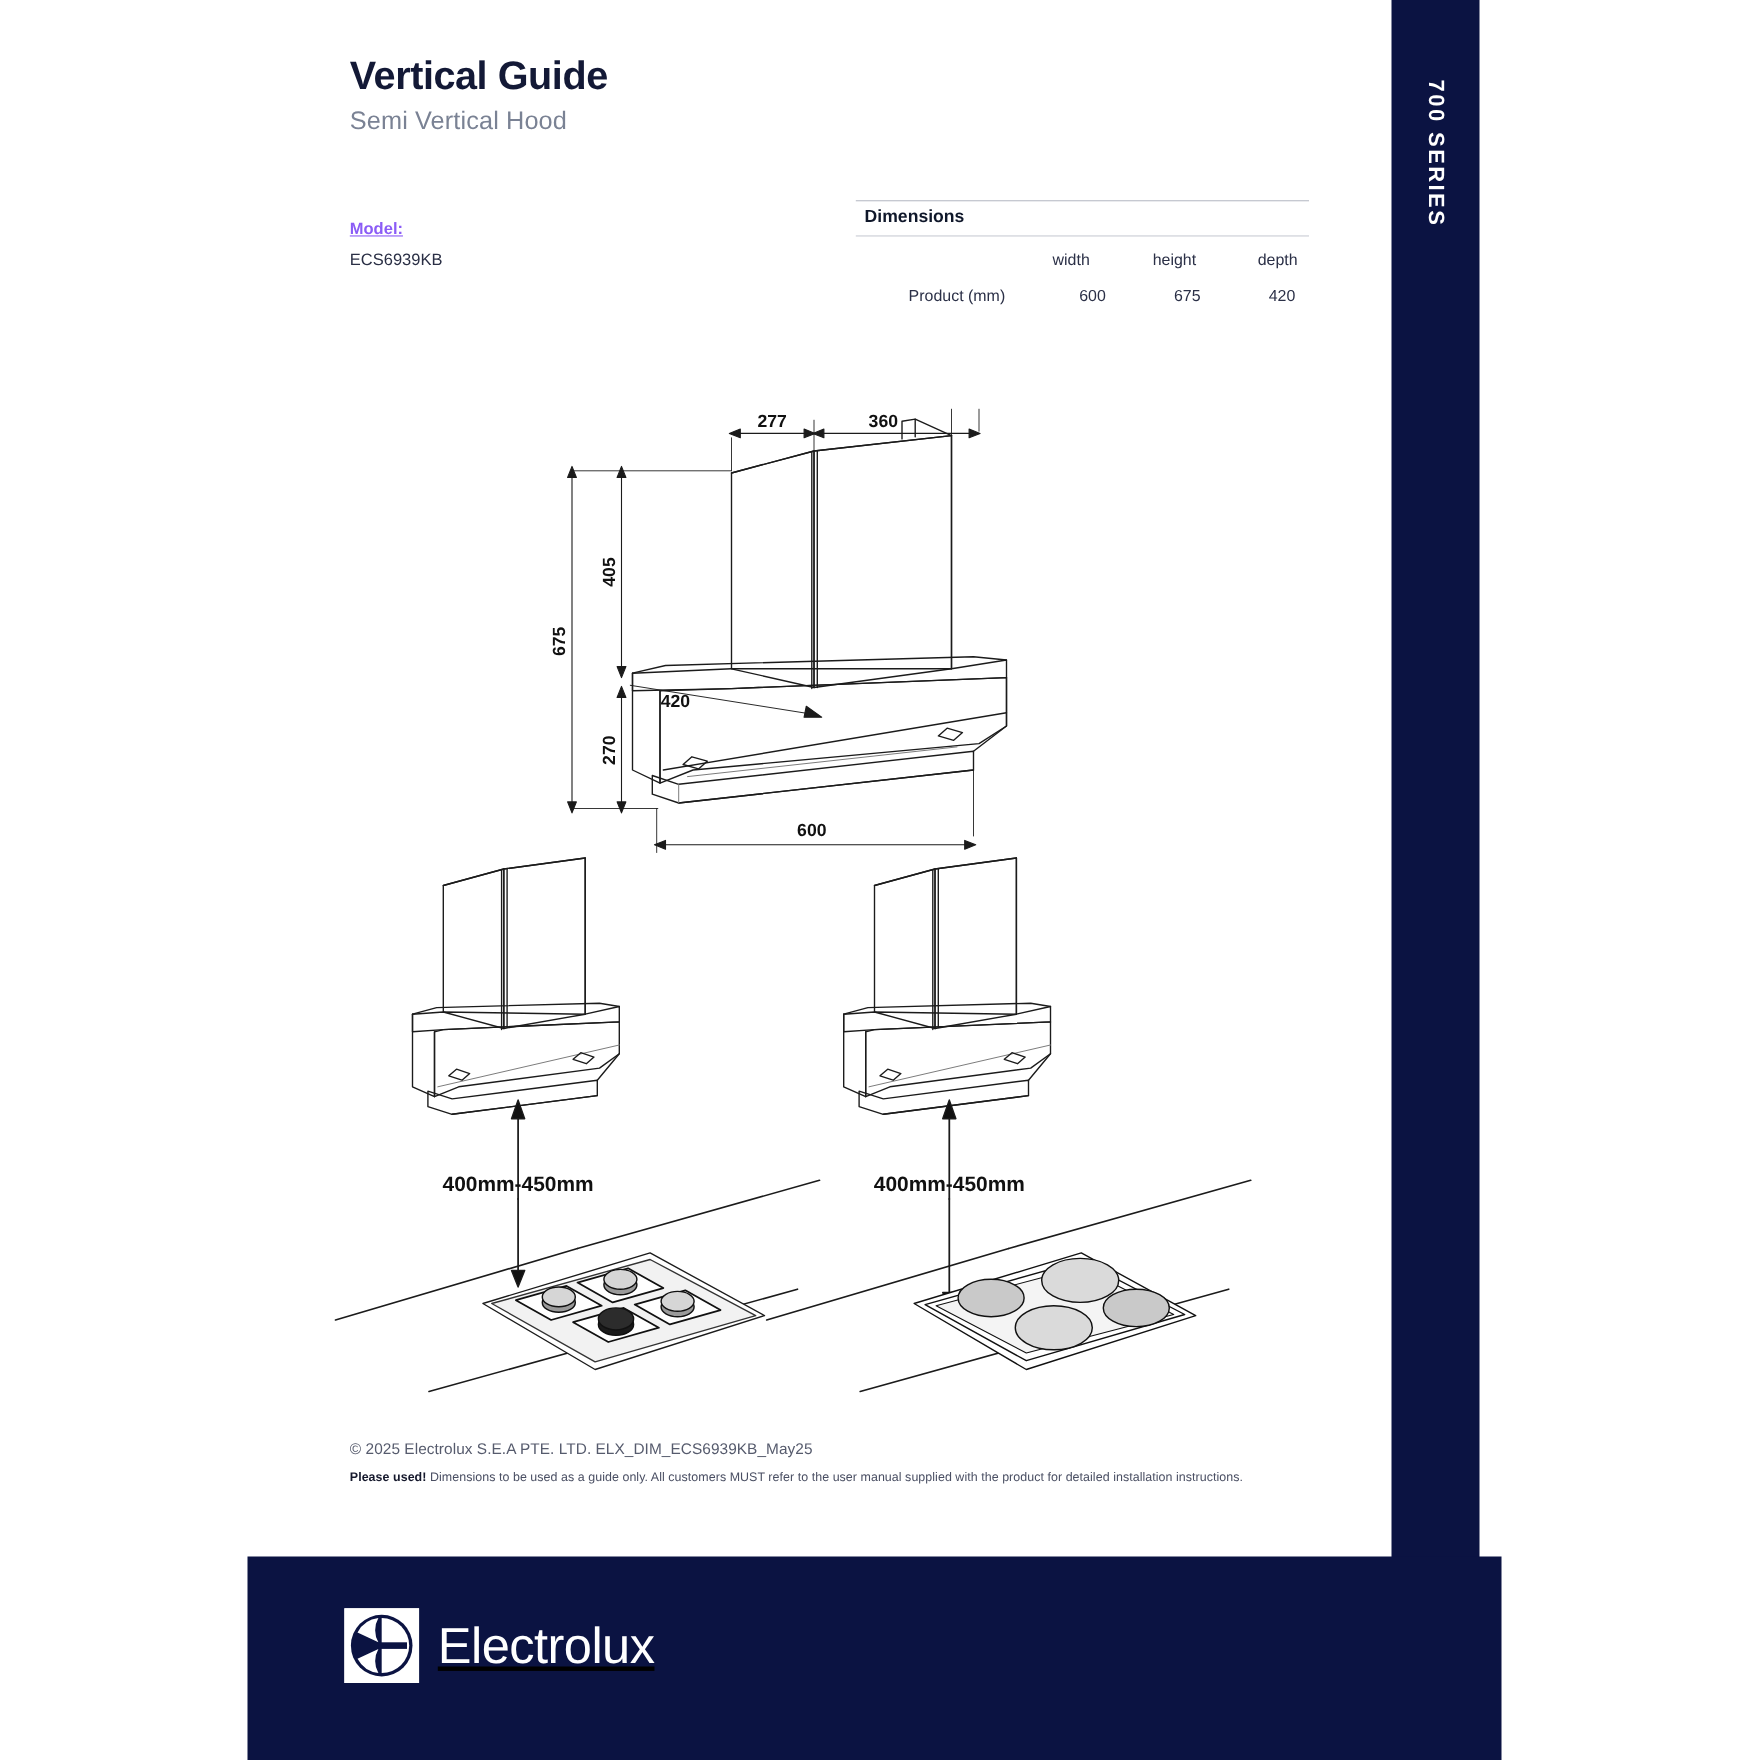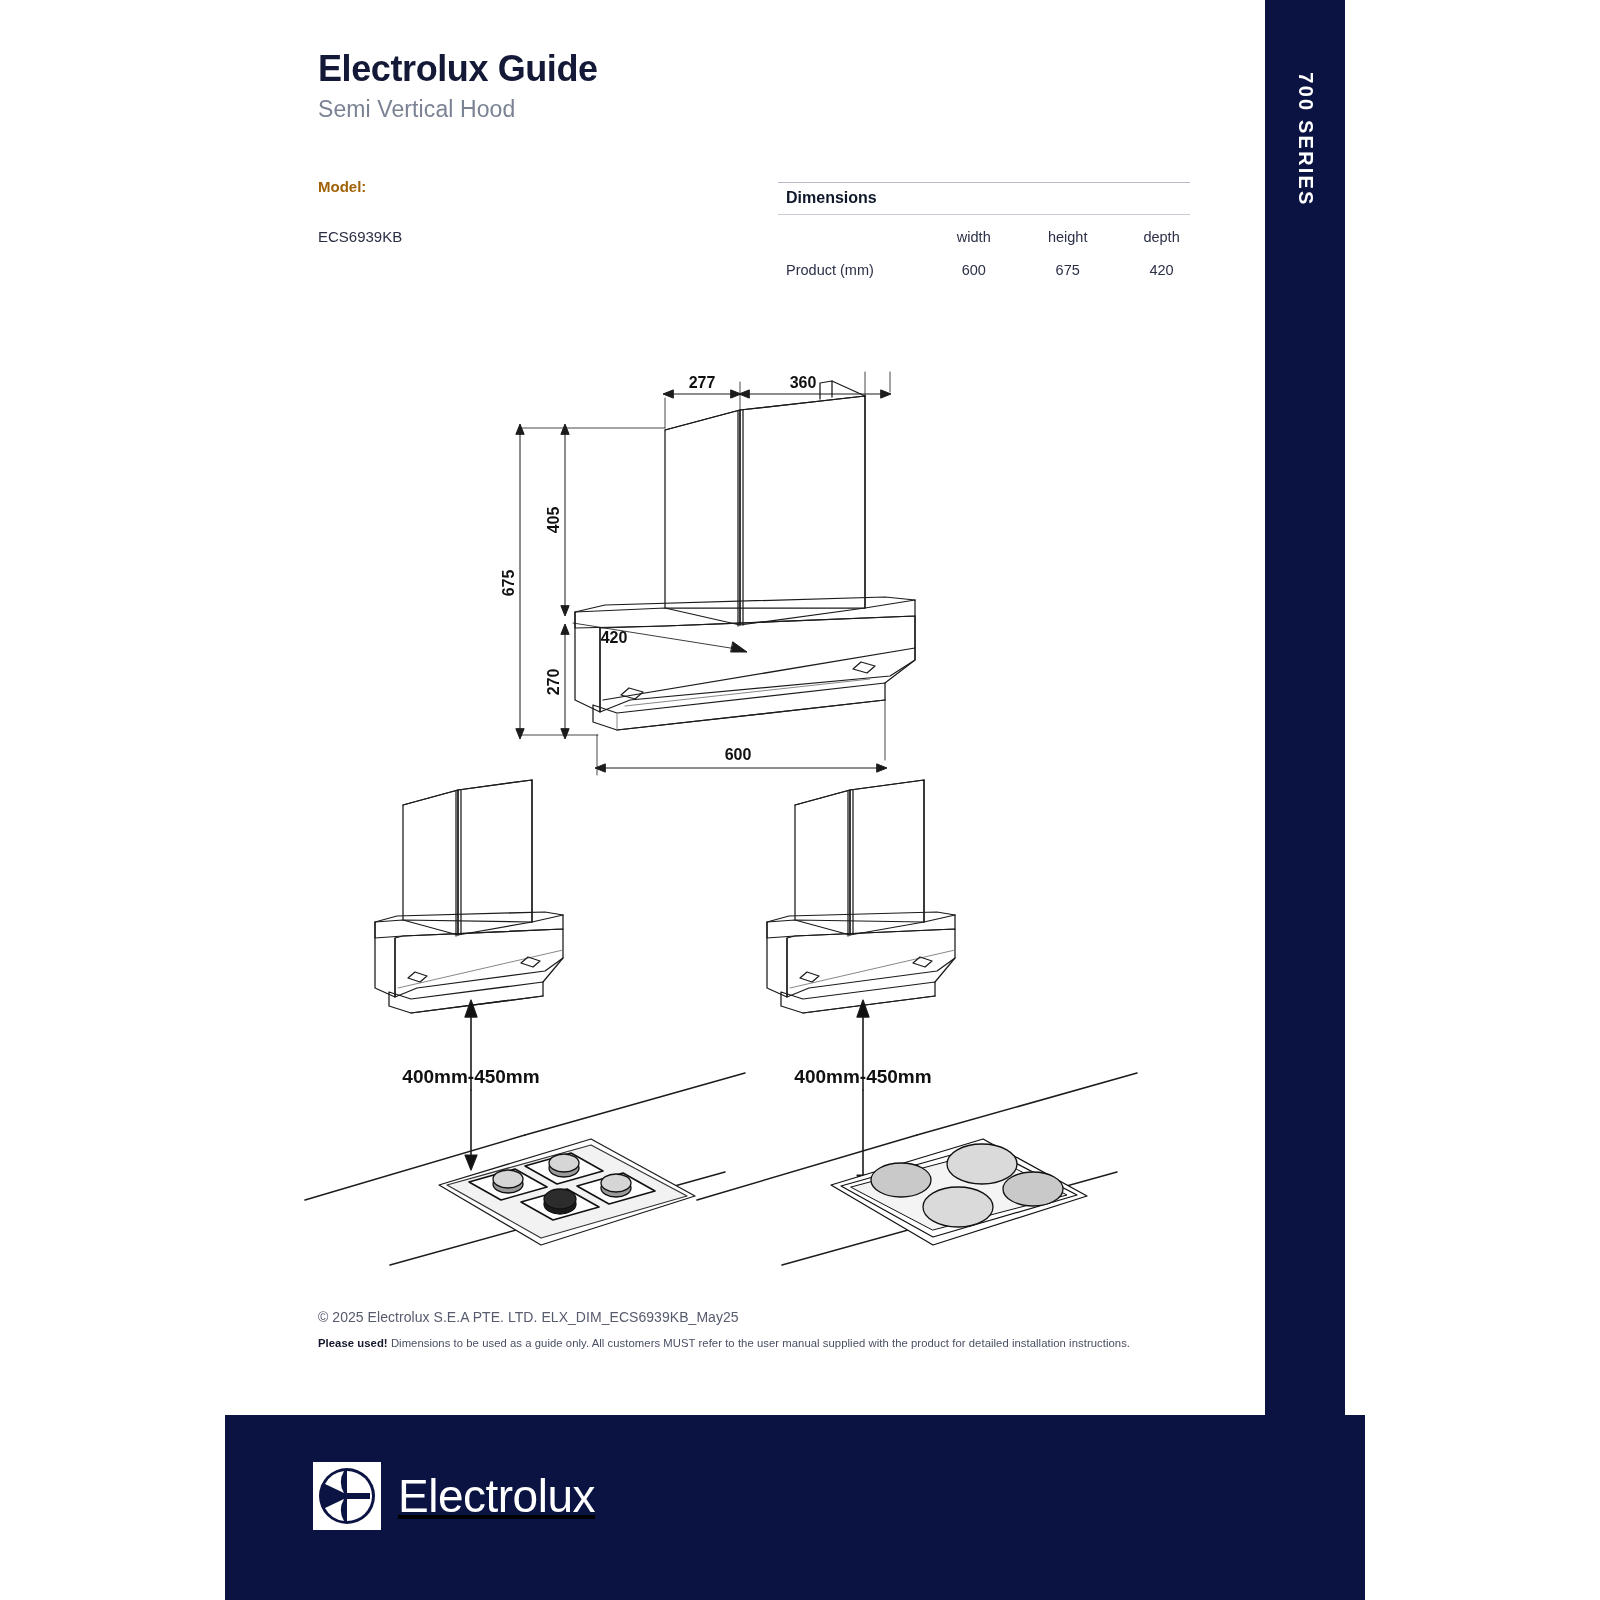--- a/index.html
+++ b/index.html
@@ -53,63 +53,63 @@
   
   .h-title{
     position:absolute;left:93px;top:48px;
     font-size:36px;font-weight:bold;color:#131936;letter-spacing:-0.4px;
   }
   .h-sub{
     position:absolute;left:93px;top:96px;
     font-size:23px;color:#7a8294;letter-spacing:0.1px;
   }
   .model-label{
-    position:absolute;left:93px;top:178px;
-    font-size:15px;font-weight:bold;color:#a16207;
+    position:absolute;left:93px;top:200px;
+    font-size:15px;font-weight:bold;color:#8b5cf6;text-decoration:underline;
   }
   .model-value{
     position:absolute;left:93px;top:207px;
     font-size:15px;color:#2a2f45;margin-top:21px;
   }
   
   .dim-table{
     position:absolute;left:553px;top:182px;width:412px;
   }
   .dim-rule{height:1px;background:#b9bcc6;width:100%;}
   .dim-rule.thin{background:#c9ccd4;}
   .dim-head{
     font-size:16px;font-weight:bold;color:#0f172a;
     padding:6px 0 7px 8px;
   }
   .dim-row{display:flex;font-size:14.5px;color:#2b3047;gap:37px;}
   .dim-row .c0{width:172px;padding-left:8px;}
   .dim-row .c1,.dim-row .c2,.dim-row .c3{width:80px;text-align:center;}
   .dim-row.units{padding-top:14px;}
-  .dim-row.vals{padding-top:17px;}
+  .dim-row.vals{padding-top:17px;margin-left:40px;}
   
   .draw{position:absolute;left:0;top:0;width:1060px;height:1415px;}
   
   .note{
     position:absolute;left:93px;top:1337px;
     font-size:11.3px;color:#4a4f63;letter-spacing:0.05px;
   }
   .note b{color:#15182c;}
   .copy{
     position:absolute;left:93px;top:1309px;
     font-size:14px;color:#565b6d;letter-spacing:0.05px;
   }
   svg{display:block;}
   text{font-family:"Liberation Sans", sans-serif;}
 </style>
 </head>
 <body>
 
 <div class="page">
 
-  <div class="h-title">Electrolux Guide</div>
+  <div class="h-title">Vertical Guide</div>
   <div class="h-sub">Semi Vertical Hood</div>
 
   <div class="model-label">Model:</div>
   <div class="model-value">ECS6939KB</div>
 
   <div class="dim-table">
     <div class="dim-rule"></div>
     <div class="dim-head">Dimensions</div>
     <div class="dim-rule thin"></div>
     <div class="dim-row units">

